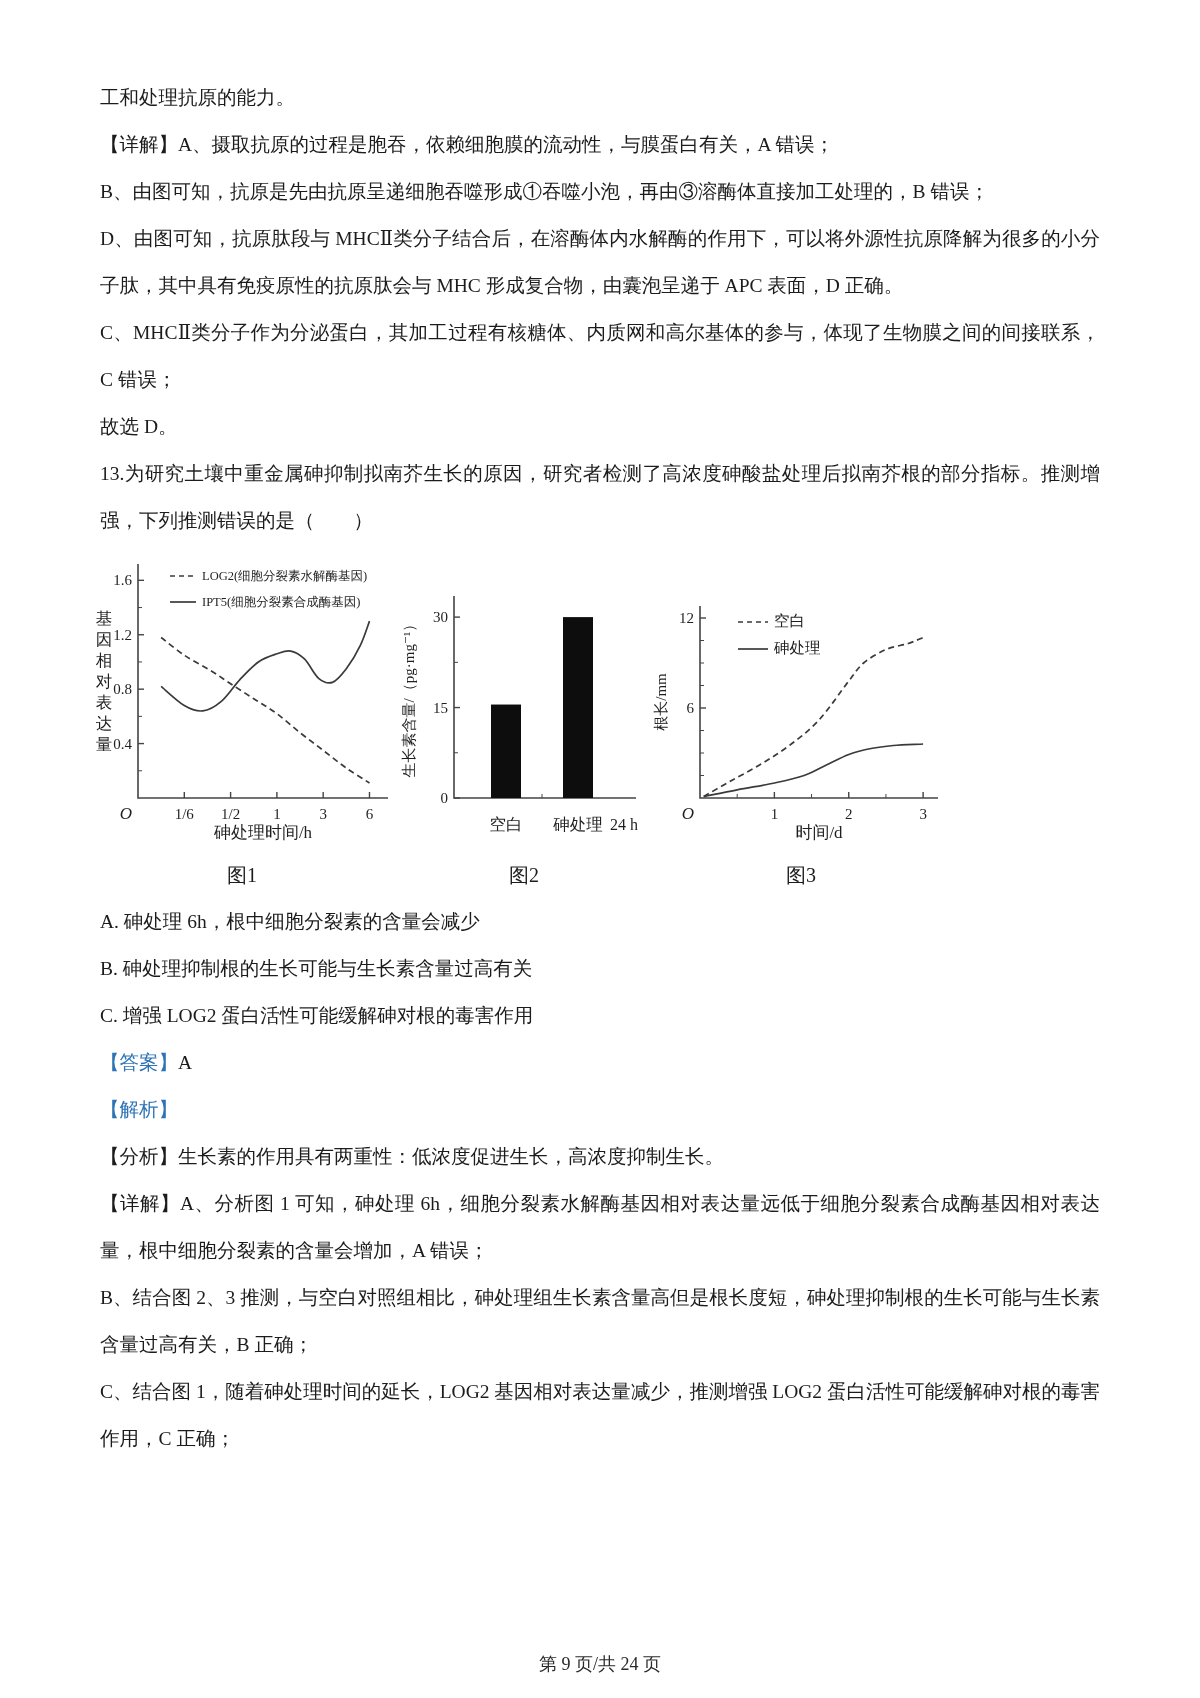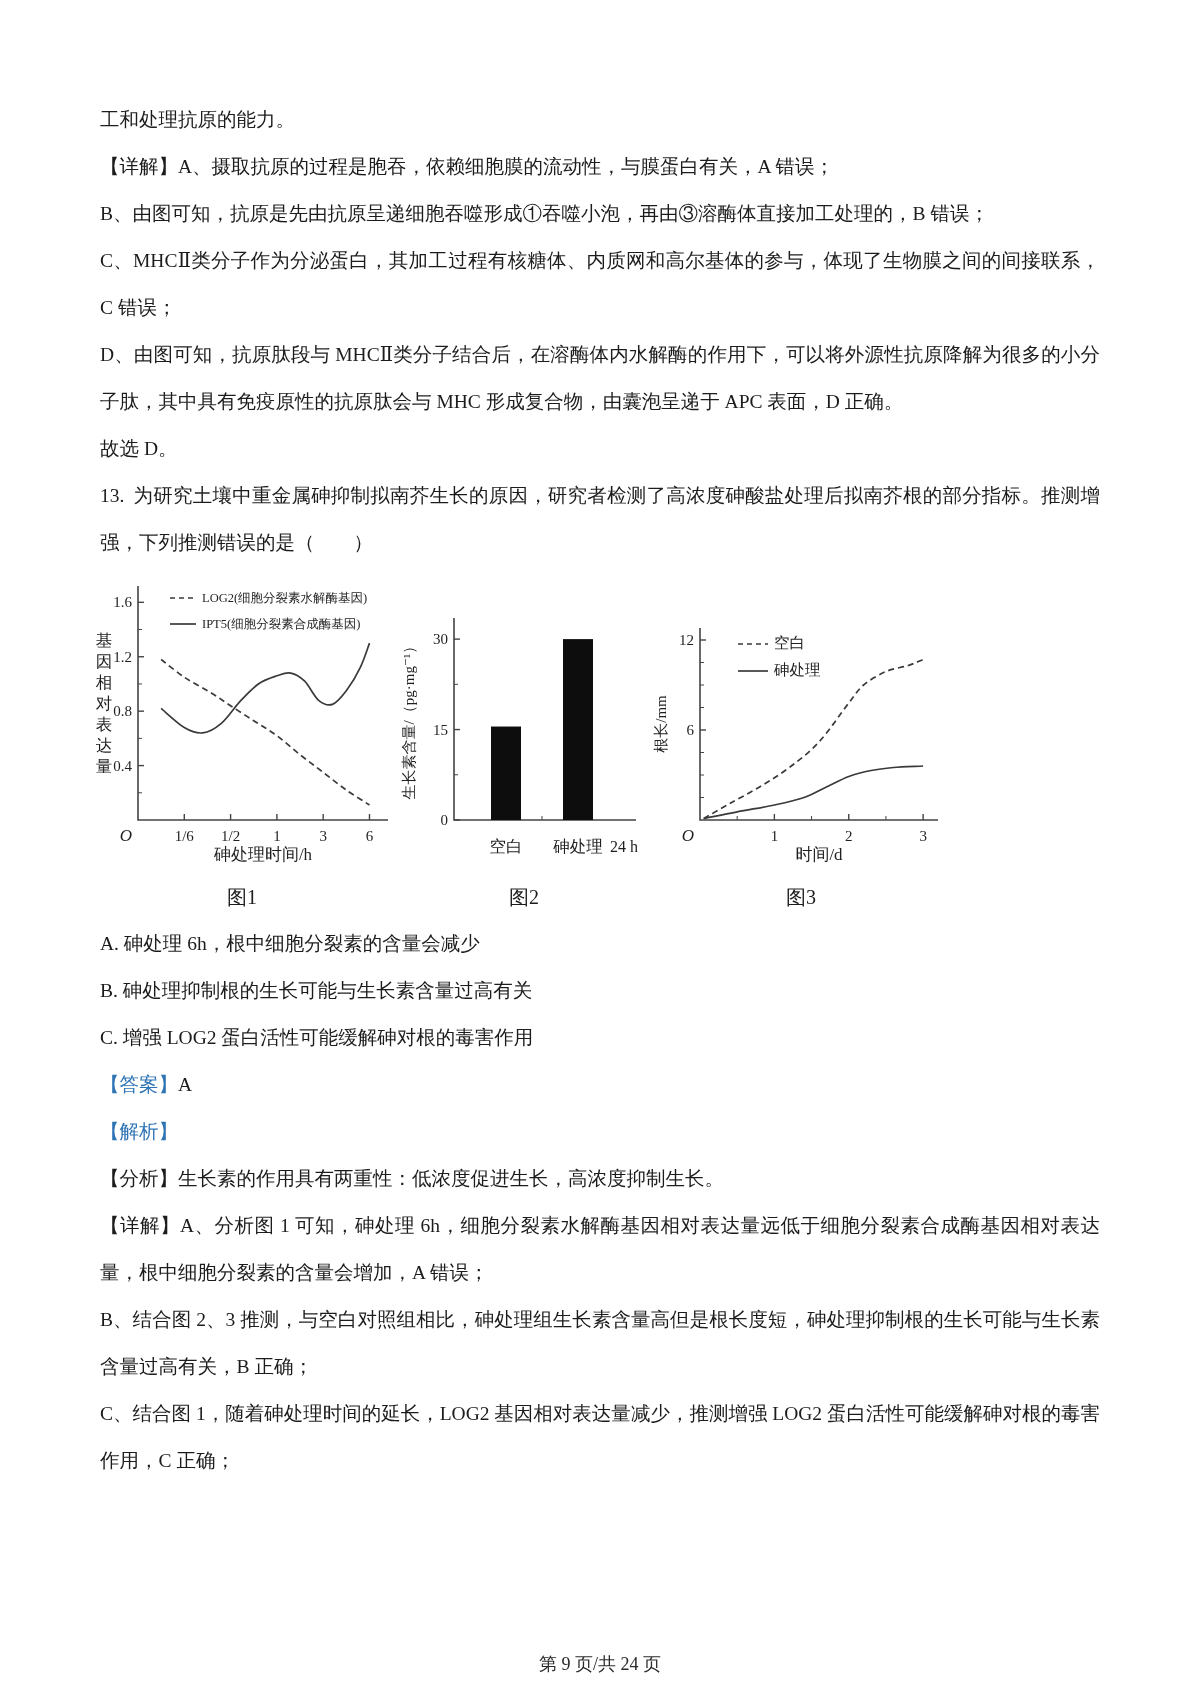--- a/index.html
+++ b/index.html
@@ -1,40 +1,40 @@
 <!DOCTYPE html>
 <html><head>
 <meta charset="utf-8">
 <style>
   html,body{margin:0;padding:0;}
   body{
     width:1200px;height:1698px;position:relative;background:#ffffff;
     font-family:"Liberation Serif","DejaVu Serif",serif;color:#1c1c1c;
     overflow:hidden;
   }
-  .doc{padding:96px 100px 0 100px;font-size:19.5px;line-height:47px;text-align:justify;}
+  .doc{padding:74px 100px 0 100px;font-size:19.5px;line-height:47px;text-align:justify;}
   .doc p{margin:0;}
   .blue{color:#2E74B5;font-family:Liberation Serif, serif;}
-  .qnum{margin-right:9px;}
+  .qnum{}
   .figures{display:flex;align-items:flex-end;margin:6px 0 10px -14px;}
   .figure{display:flex;flex-direction:column;align-items:center;}
   .fig-caption{font-size:20px;line-height:26px;margin-top:10px;text-align:left;}
   svg text{font-family:"Liberation Serif","DejaVu Serif",serif;fill:#1f1f1f;}
   .footer{position:absolute;bottom:23px;left:0;width:100%;text-align:center;
     font-size:18px;color:#2a2a2a;line-height:22px;}
 </style>
 </head>
 <body>
 
 <div class="doc">
   <p>工和处理抗原的能力。</p>
   <p>【详解】A、摄取抗原的过程是胞吞，依赖细胞膜的流动性，与膜蛋白有关，A 错误；</p>
   <p>B、由图可知，抗原是先由抗原呈递细胞吞噬形成①吞噬小泡，再由③溶酶体直接加工处理的，B 错误；</p>
+  <p>D、由图可知，抗原肽段与 MHCⅡ类分子结合后，在溶酶体内水解酶的作用下，可以将外源性抗原降解为很多的小分子肽，其中具有免疫原性的抗原肽会与 MHC 形成复合物，由囊泡呈递于 APC 表面，D 正确。</p>
   <p>C、MHCⅡ类分子作为分泌蛋白，其加工过程有核糖体、内质网和高尔基体的参与，体现了生物膜之间的间接联系，C 错误；</p>
-  <p>D、由图可知，抗原肽段与 MHCⅡ类分子结合后，在溶酶体内水解酶的作用下，可以将外源性抗原降解为很多的小分子肽，其中具有免疫原性的抗原肽会与 MHC 形成复合物，由囊泡呈递于 APC 表面，D 正确。</p>
   <p>故选 D。</p>
 
   <p><span class="qnum">13.</span><span>为研究土壤中重金属砷抑制拟南芥生长的原因，研究者检测了高浓度砷酸盐处理后拟南芥根的部分指标。推测增强，下列推测错误的是（　　）</span></p>
 
   <div class="figures">
     <div class="figure">
       <svg id="chart0" width="312" height="302" viewBox="0 0 312 302">
           <path d="M52 14 L52 248 L302 248" fill="none" stroke="#444" stroke-width="1.6"></path>
           <line x1="52" y1="193.5813953488372" x2="58" y2="193.5813953488372" stroke="#444" stroke-width="1.4"></line>
           <text x="46" y="198.5813953488372" font-size="15" text-anchor="end">0.4</text>

